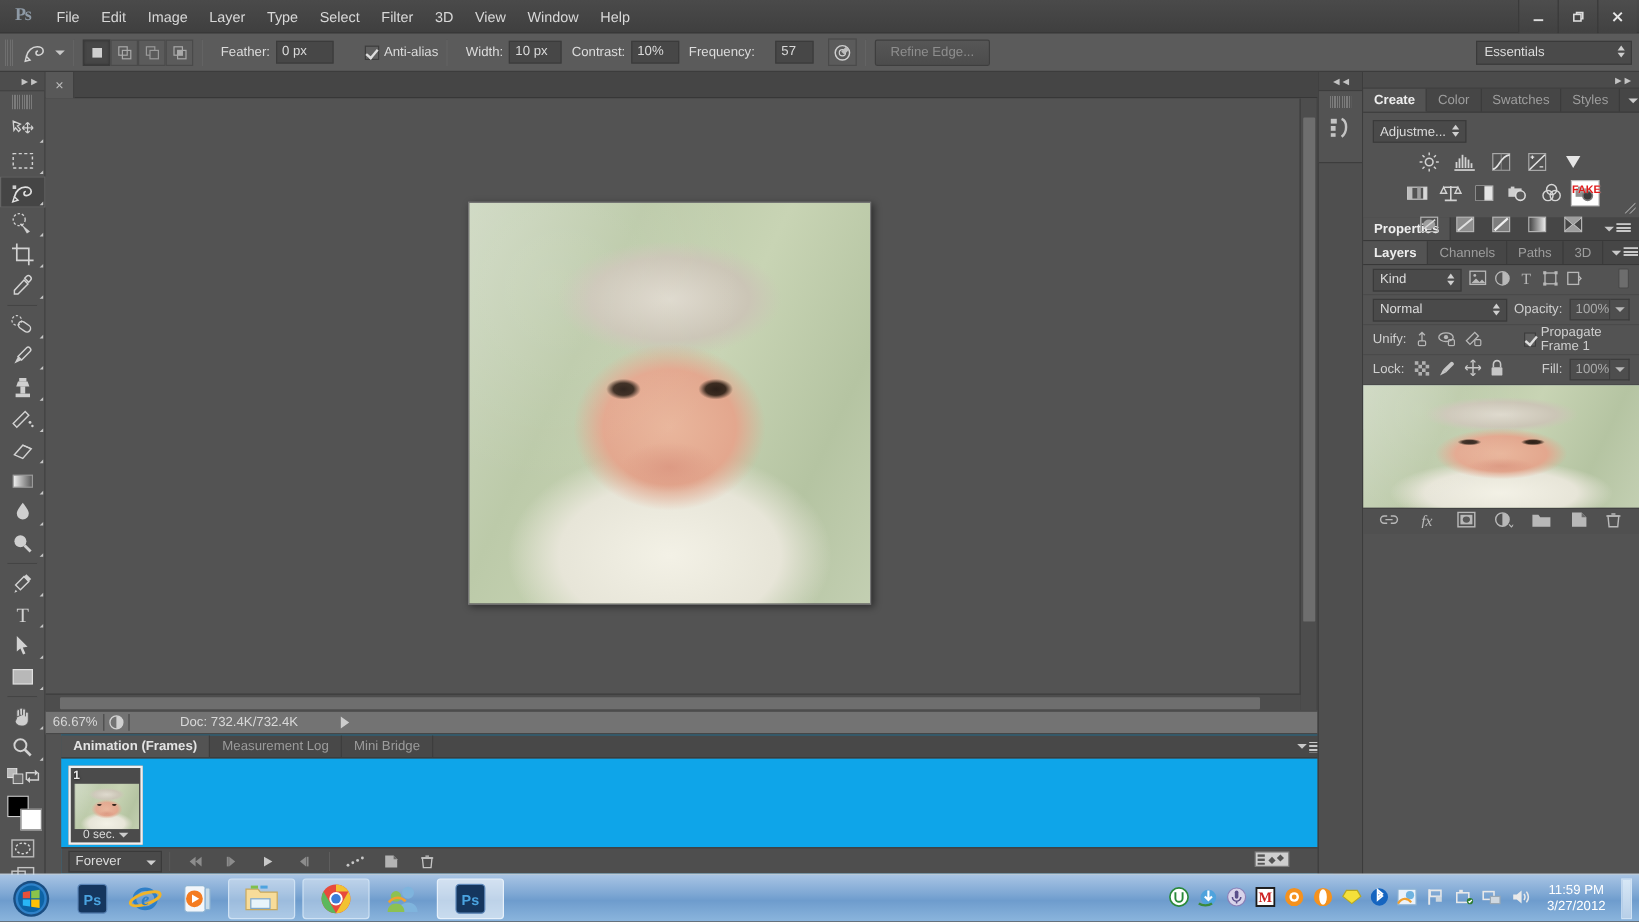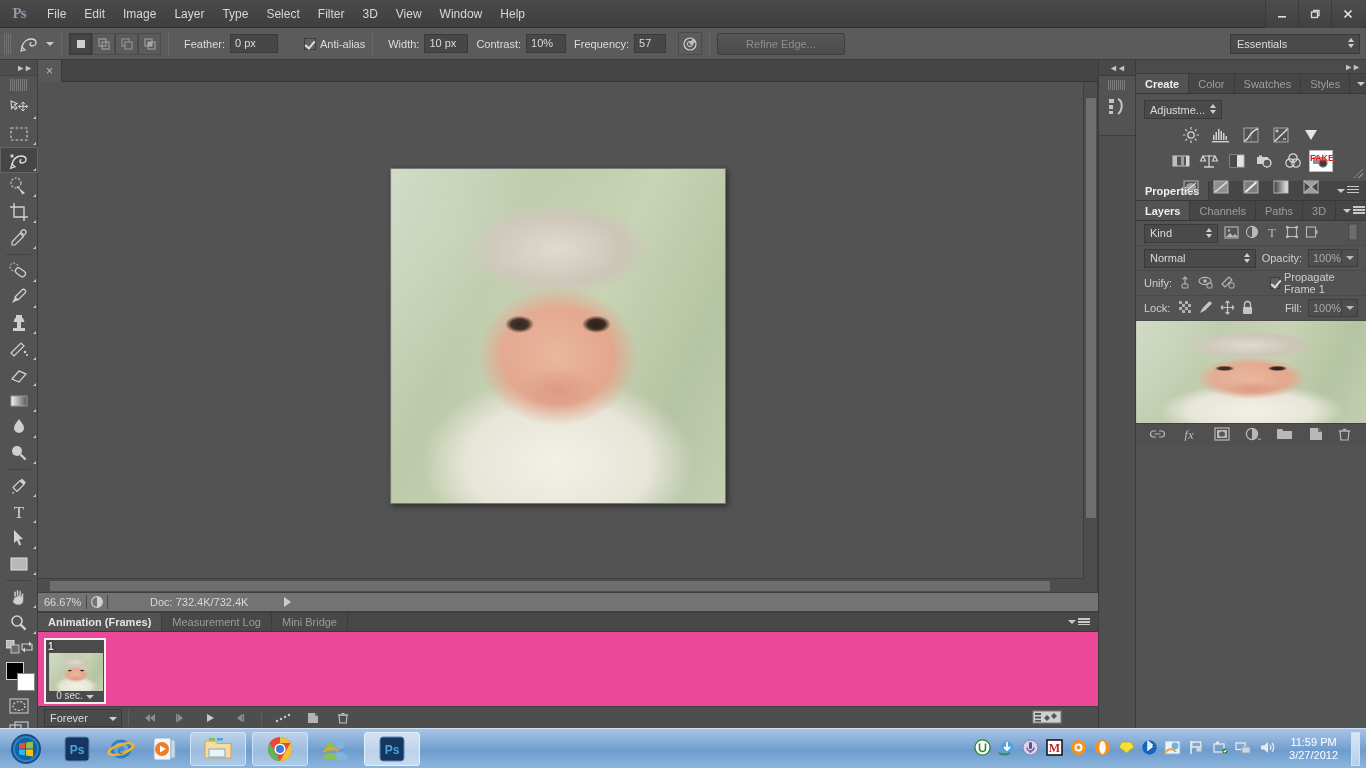--- a/index.html
+++ b/index.html
@@ -62,21 +62,21 @@
   .checkbox {
     width:12px;height:12px;background:#5f5f5f;border:1px solid #3d3d3d;
     position:relative;
   }
   .checkbox.checked:after{
     content:"";position:absolute;left:2px;top:0px;width:4px;height:8px;
     border:solid #ddd;border-width:0 2px 2px 0;transform:rotate(40deg);
   }
   .refine-btn {
     background:linear-gradient(#565656,#4c4c4c); border:1px solid #3e3e3e;
-    color:#8e8e8e; height:22px; padding:0 28px; line-height:20px; font-size:11px;
+    color:#8e8e8e; height:22px; padding:0 12px; line-height:20px; font-size:11px;
     border-radius:2px;
   }
   .ws-select {
     margin-left:auto; margin-right:6px; width:130px; height:20px;
     background:#4a4a4a;border:1px solid #3a3a3a;color:#ddd;font-size:11px;
     display:flex;align-items:center;padding:0 6px; position:relative;
   }
   .updown { position:absolute; right:5px; top:3px; display:flex; flex-direction:column; gap:2px;}
   .updown i { display:block;width:0;height:0;border-left:3px solid transparent;border-right:3px solid transparent;}
   .updown i.u { border-bottom:4px solid #cfcfcf;}
@@ -144,22 +144,22 @@
     background:#737373; border-top:1px solid #3e3e3e; border-bottom:1px solid #3e3e3e;
     display:flex; align-items:center; font-size:11px; color:#d8d8d8;
   }
   .sb-zoom { width:48px; padding-left:6px; }
   .sb-ico { width:22px; display:flex;align-items:center;justify-content:center; border-left:1px solid #4a4a4a;border-right:1px solid #4a4a4a;}
   .sb-doc { padding-left:42px; }
   .sb-arrow { margin-left:36px; width:0;height:0;border-top:5px solid transparent;border-bottom:5px solid transparent;border-left:7px solid #cdcdcd;}
 
   
   .animpanel {
-    position:absolute; left:38px; top:612px; width:1060px; height:116px;
-    background:#ec4899; border-top:1px solid #3e3e3e;
+    position:absolute; left:51px; top:612px; width:1060px; height:116px;
+    background:#0ea5e9; border-top:1px solid #3e3e3e;
   }
   .anim-tabs { height:19px; background:#484848; display:flex; align-items:stretch;
                border-bottom:1px solid #3a3a3a;}
   .anim-tab { display:flex;align-items:center; padding:0 10px; font-size:11px; color:#9c9c9c;
               border-right:1px solid #3d3d3d;}
   .anim-tab.active { background:#535353; color:#e4e4e4; font-weight:bold;}
   .anim-menu { margin-left:auto; display:flex; align-items:center; padding-right:8px;}
   .anim-body { height:74px; position:relative; padding:6px 0 0 6px; }
   .frame {
     width:62px; height:66px; background:#4b4b4b; border:2px solid #f0f0f0; position:relative;
@@ -335,21 +335,21 @@
     <div class="checkwrap">
       <div class="checkbox checked"></div>
       <span class="opt-label" style="margin:0;">Anti-alias</span>
     </div>
     <div class="vdiv"></div>
     <span class="opt-label">Width:</span>
     <div class="opt-field" style="width:44px;">10 px</div>
     <span class="opt-label">Contrast:</span>
     <div class="opt-field" style="width:40px;">10%</div>
     <span class="opt-label">Frequency:</span>
-    <div class="opt-field" style="width:32px;">57</div>
+    <div class="opt-field" style="width:32px;margin-left:12px;">57</div>
     <div style="width:12px"></div>
     <div class="selbtn" style="width:24px;height:23px;">
       <svg width="16" height="16" viewBox="0 0 16 16">
           <circle cx="8" cy="8" r="6" fill="none" stroke="#cfcfcf" stroke-width="1.2"></circle>
           <circle cx="8" cy="8" r="2.6" fill="none" stroke="#cfcfcf" stroke-width="1"></circle>
           <path d="M11 3l2.5 2.5-4 4-2.5-2.5z" fill="#bdbdbd"></path>
         </svg>
     </div>
     <div class="vdiv"></div>
     <div class="refine-btn">Refine Edge...</div>

